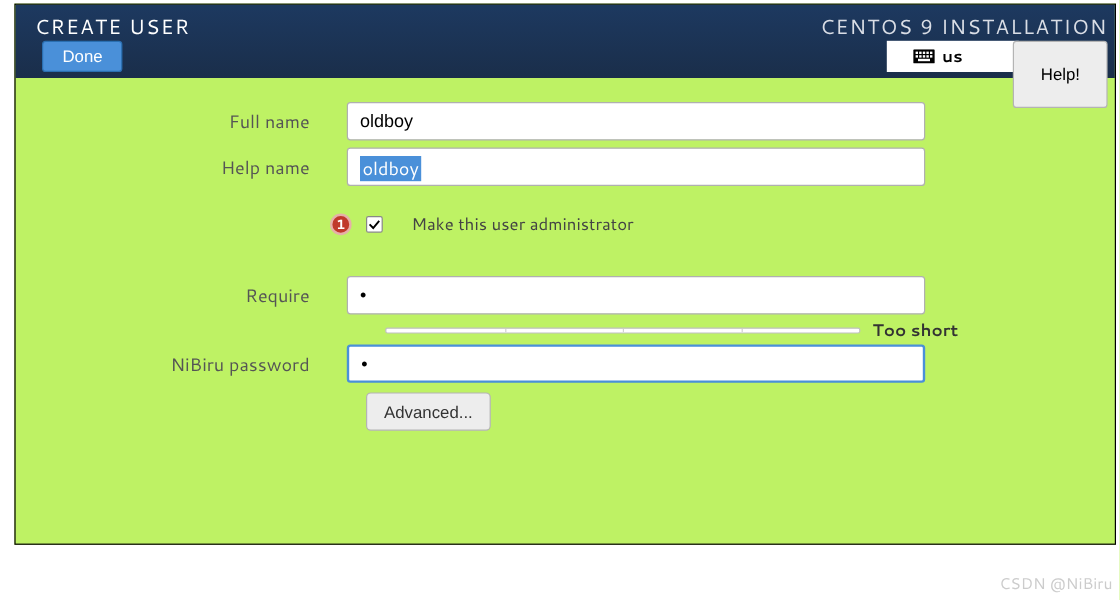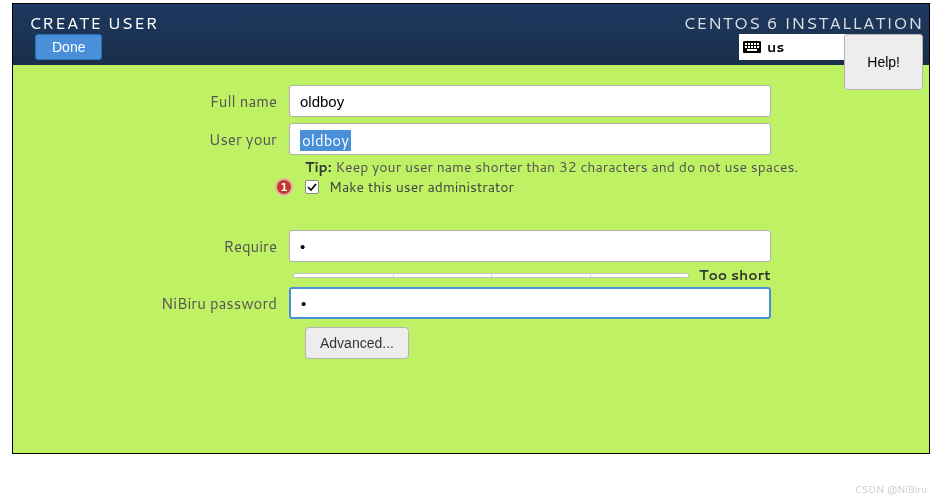--- a/index.html
+++ b/index.html
@@ -3,54 +3,54 @@
   <meta charset="utf-8">
   <style>
     * { box-sizing: border-box; margin: 0; padding: 0; }
     body { font-family: "Cantarell", "Helvetica", sans-serif; background:#fff; color:#2e3436; width:933px; height:500px; overflow:hidden }
     .frame { border:1px solid #000; width:918px; height:451px; margin:3px 0 0 12px; background:#bef264; }
     .topbar { background:linear-gradient(#1d3960,#1a2e4a); height:61px; position:relative; color:#fff; }
     .title { position:absolute; left:16px; top:6px; font-size:17px; letter-spacing:1px; font-weight:400 }
     .installer-title { position:absolute; right:6px; top:6px; font-size:17px; letter-spacing:1px; font-weight:300; color:#d9dde5 }
     .done-btn { position:absolute; left:22px; top:30px; background:#4a90d9; color:#fff; border:1px solid #2a6fb1; border-radius:3px; padding:4px 16px; font-size:14px; cursor:pointer }
     .help-btn { position:absolute; right:6px; top:30px; background:#ededed; border:1px solid #b4b4b4; border-radius:3px; padding:19px 22px; font-size:14px; cursor:pointer }
-    .keyboard-box { position:absolute; right:80px; top:30px; width:110px; height:26px; background:#fff; color:#000; display:flex; align-items:center; padding:0 4px; font-size:14px; font-weight:600 }
+    .keyboard-box { position:absolute; right:80px; top:30px; width:110px; height:26px; background:#fff; color:#000; display:flex; align-items:center; padding:0 22px; font-size:14px; font-weight:600 }
     .keyboard-box svg { margin-right:6px }
 
     .form { position:relative; height:390px }
     .row { display:flex; align-items:center; position:absolute; left:0; right:0 }
-    .label { width:276px; text-align:right; padding-right:12px; color:#555; font-size:15px; font-weight:500 }
+    .label { width:276px; text-align:right; padding-right:31px; color:#555; font-size:15px; font-weight:500 }
     .textwrap { width:482px }
     input.txt { width:482px; height:32px; border:1px solid #b0b0b0; border-radius:3px; padding:0 10px; font-size:15px; background:#fff }
     input.focused { border:2px solid #4a90d9; border-radius:3px }
     .sel { background:#4a90d9; color:#fff; padding:0 2px }
 
     .tip { color:#555; font-size:14px }
     .tip b { color:#2e3436; font-weight:600 }
-    .check-row { display:flex; align-items:center; gap:10px; color:#444; font-size:14px }
+    .check-row { display:flex; align-items:center; gap:24px; color:#444; font-size:14px }
     .checkbox { width:14px; height:14px; border:1px solid #888; border-radius:2px; background:#fff; display:flex; align-items:center; justify-content:center; font-size:11px; cursor:pointer }
     .checkbox svg { display:block }
 
     .callout { width:18px; height:18px; border-radius:50%; background:#c0392b; color:#fff; font-size:11px; font-weight:bold; display:flex; align-items:center; justify-content:center; position:absolute; left:262px; top:113px; border:2px solid #e6b0a8 }
 
     .strength-bar { width:396px; height:5px; border:1px solid #c0c0c0; border-radius:2px; background:#fff; position:relative; overflow:hidden }
     .strength-bar .seg { position:absolute; top:0; bottom:0; width:1px; background:#d0d0d0 }
     .strength-text { margin-left:10px; font-weight:600; color:#333; font-size:14px }
 
     .adv-btn { background:#ededed; border:1px solid #b4b4b4; border-radius:4px; padding:7px 14px; font-size:14px; cursor:pointer; color:#333 }
 
-    .watermark { position:absolute; right:6px; bottom:4px; font-size:10px; color:#ccc }
+    .watermark { position:absolute; right:6px; bottom:4px; font-size:13px; color:#ccc }
   </style>
 </head>
 <body>
 
 <div class="frame">
   <div class="topbar">
     <div class="title">CREATE USER</div>
-    <div class="installer-title">CENTOS 6 INSTALLATION</div>
+    <div class="installer-title">CENTOS 9 INSTALLATION</div>
     <button class="done-btn">Done</button>
     <div class="keyboard-box">
       <svg width="18" height="12" viewBox="0 0 18 12">
           <rect x="0" y="0" width="18" height="12" rx="1" fill="#000"></rect>
           <rect x="2" y="2" width="2" height="2" fill="#fff"></rect>
           <rect x="5" y="2" width="2" height="2" fill="#fff"></rect>
           <rect x="8" y="2" width="2" height="2" fill="#fff"></rect>
           <rect x="11" y="2" width="2" height="2" fill="#fff"></rect>
           <rect x="14" y="2" width="2" height="2" fill="#fff"></rect>
           <rect x="2" y="5" width="2" height="2" fill="#fff"></rect>
@@ -68,34 +68,29 @@
   <div class="form">
 
     <div class="row" style="top:20px">
       <div class="label">Full name</div>
       <div class="textwrap">
         <input class="txt" value="oldboy" style="">
       </div>
     </div>
 
     <div class="row" style="top:58px">
-      <div class="label">User your</div>
+      <div class="label">Help name</div>
       <div class="textwrap" style="position:relative">
         <input class="txt" value="" style="">
         <div style="position:absolute; left:11px; top:7px; font-size:15px; pointer-events:none">
           <span class="sel">oldboy</span>
         </div>
       </div>
     </div>
 
-    <div class="row" style="top:92px; left:292px">
-      <span class="tip">
-        <b>Tip:</b><span> Keep your user name shorter than 32 characters and do not use spaces.</span>
-      </span>
-    </div>
 
     <div class="callout">1</div>
 
     <div class="row" style="top:112px; left:292px">
       <div class="check-row">
         <div class="checkbox">
           <svg width="10" height="10" viewBox="0 0 10 10">
               <path d="M1 5 L4 8 L9 2" stroke="#000" stroke-width="1.6" fill="none"></path>
             </svg>
         </div>
@@ -104,21 +99,21 @@
     </div>
 
 
     <div class="row" style="top:165px">
       <div class="label">Require</div>
       <div class="textwrap">
         <input class="txt" value="•" style="">
       </div>
     </div>
 
-    <div class="row" style="top:200px; left:280px; align-items:center">
+    <div class="row" style="top:200px; left:308px; align-items:center">
       <div class="strength-bar">
         <div class="seg" style="left:25%"></div>
         <div class="seg" style="left:50%"></div>
         <div class="seg" style="left:75%"></div>
       </div>
       <span class="strength-text">Too short</span>
     </div>
 
     <div class="row" style="top:222px">
       <div class="label">NiBiru password</div>

